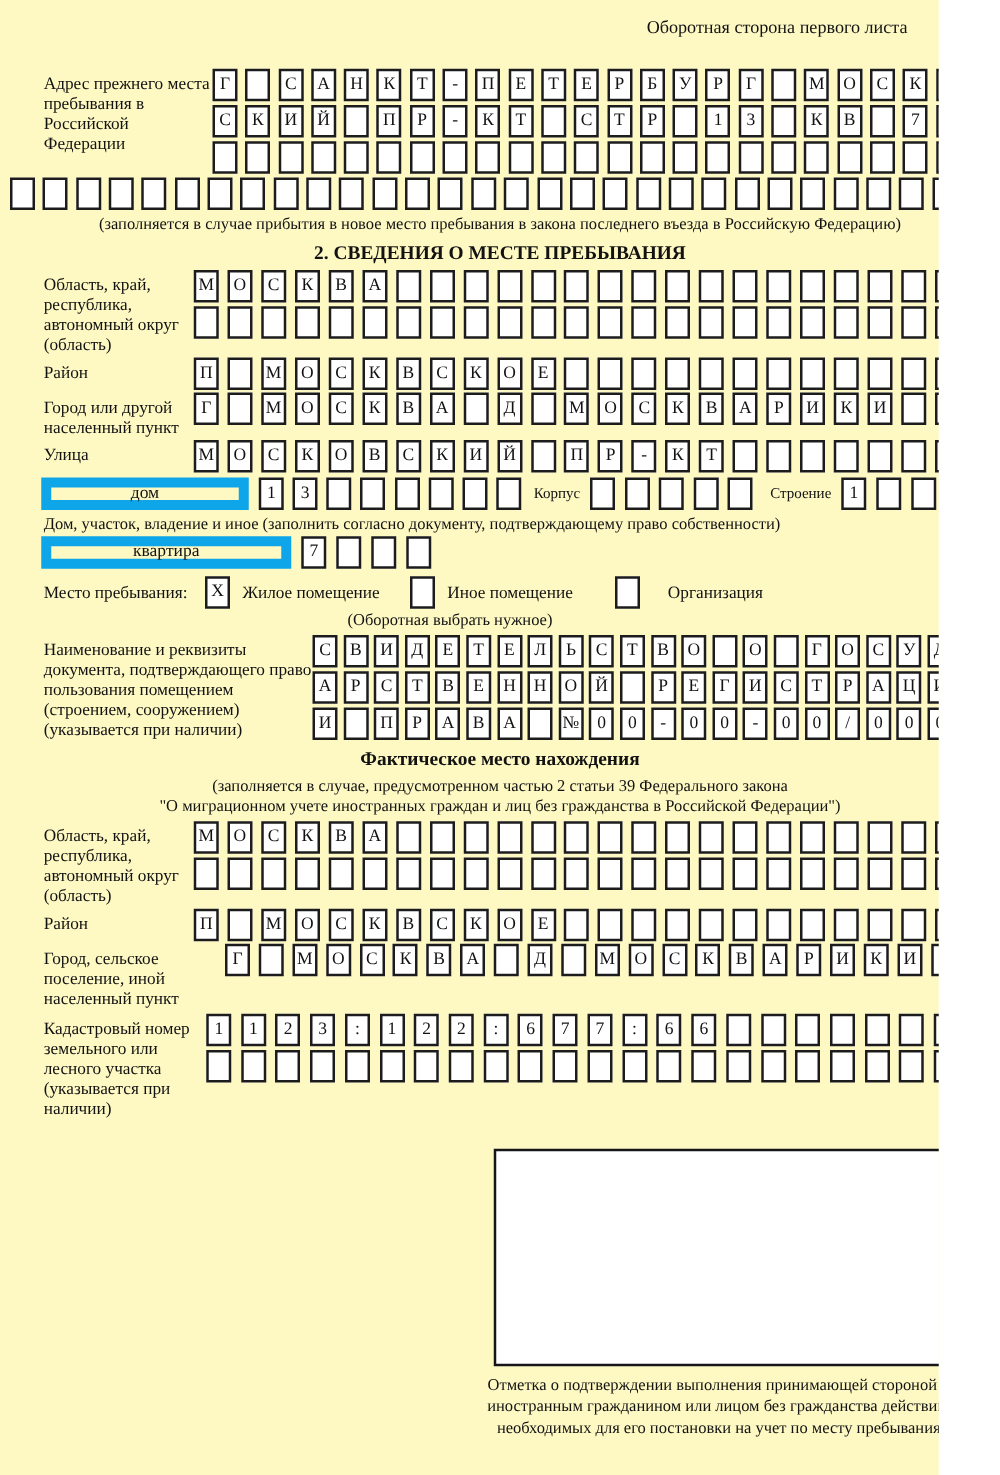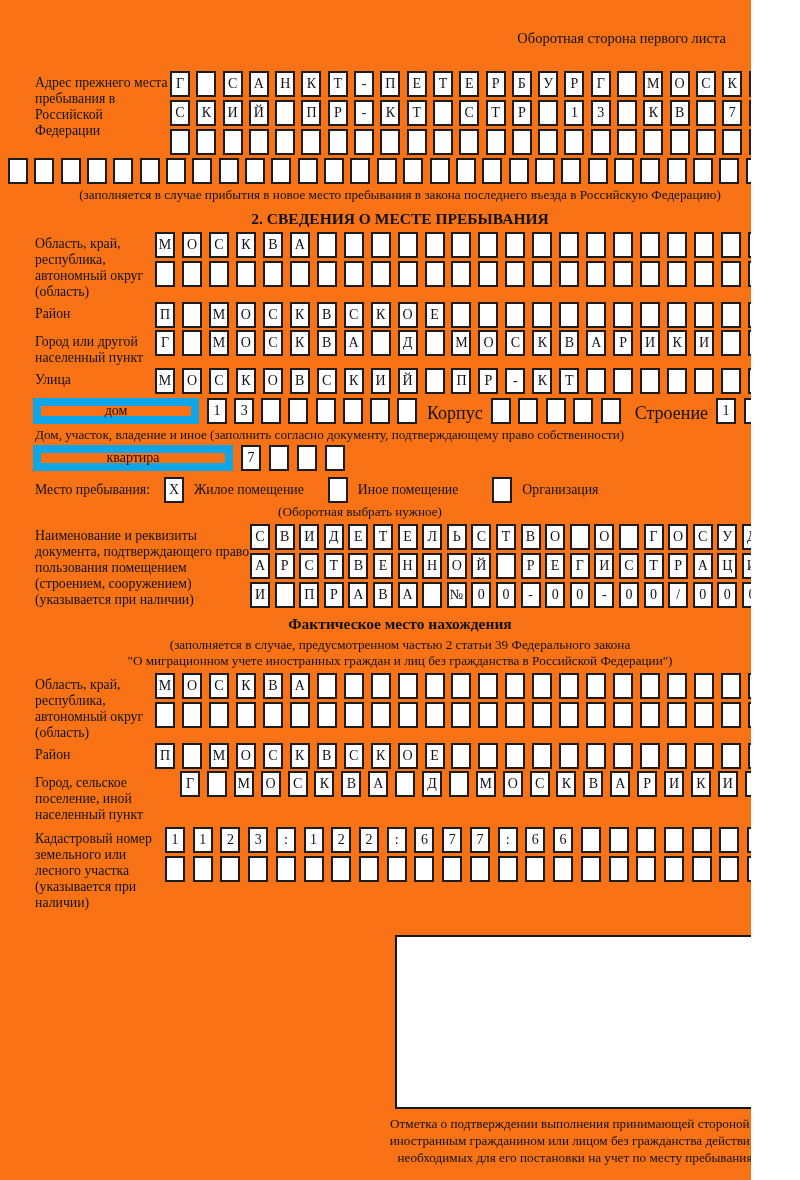--- a/index.html
+++ b/index.html
@@ -1,19 +1,19 @@
 <!DOCTYPE html>
 <html><head>
 <meta charset="utf-8">
 <style>
   html,body{margin:0;padding:0;background:#fff;}
   .page{
     width:751px;height:1180px;box-sizing:border-box;
-    background:#f97316;color:#121212;
-    padding:30px 0 0 35px;overflow:hidden;
+    background:#fef9c3;color:#121212;
+    padding:14px 0 0 35px;overflow:hidden;
     font-family:"Liberation Serif", serif;
   }
   .top-note{font-size:14.5px;text-align:right;padding-right:25px;}
   .frow{display:flex;align-items:flex-start;margin-top:2px;}
   .lbl{font-size:13.8px;line-height:16px;padding-top:4px;flex:none;}
   .lw135{width:135px;}
   .lw120{width:120px;}
   .lw145{width:145px;}
   .lw130{width:130px;}
   .lw215{width:215px;}
@@ -37,21 +37,21 @@
   .fullrow{width:784px;margin-left:-27px;margin-top:3px;}
   .note{font-size:13.2px;line-height:16px;margin-top:3px;}
   .pagewide{width:730px;text-align:center;}
   .h-center{width:730px;text-align:center;font-weight:bold;font-size:15.5px;margin-top:7px;}
   .widebox{
     box-sizing:border-box;height:26px;border:8px solid #0ea5e9;flex:none;
     display:flex;align-items:center;justify-content:center;font-size:14px;margin-left:-2px;
   }
   .w166{width:166px;}
   .w200{width:200px;}
-  .inline-lbl{font-size:18px;padding-top:5px;flex:none;}
+  .inline-lbl{font-size:12px;padding-top:5px;flex:none;}
   .ml10{margin-left:10px;margin-right:8px;}
   .ml14{margin-left:14px;margin-right:8px;}
   .stayrow{align-items:center;margin-top:6px;font-size:13.8px;}
   .stay-lbl{margin-right:14px;}
   .opt-lbl{margin-left:10px;}
   .gap18{margin-left:24px;}
   .gap26{margin-left:34px;}
   .mt4{margin-top:4px;}
   .stampbox{width:360px;height:170px;border:2px solid #161616;margin-left:360px;margin-top:24px;background:#fff;}
   .stamp-caption{width:400px;margin-left:340px;margin-top:6px;text-align:center;font-size:13.2px;line-height:17px;}
@@ -376,21 +376,21 @@
         <span class="cell">X</span>
       </div>
     <span class="opt-lbl">Жилое помещение</span>
     <div class="cells one gap18">
         <span class="cell"></span>
       </div>
     <span class="opt-lbl">Иное помещение</span>
     <div class="cells one gap26">
         <span class="cell"></span>
       </div>
-    <span class="opt-lbl" style="margin-left:10px;">Организация</span>
+    <span class="opt-lbl" style="margin-left:22px;">Организация</span>
   </div>
   <div class="note" style="width:650px;text-align:center;margin-top:1px;">(Оборотная выбрать нужное)</div>
 
   <div class="frow mt4">
     <div class="lbl lw215">Наименование и реквизиты документа, подтверждающего право пользования помещением (строением, сооружением) (указывается при наличии)</div>
     <div class="rows">
       <div class="cells w512">
           <span class="cell">С</span>
           <span class="cell">В</span>
           <span class="cell">И</span>

